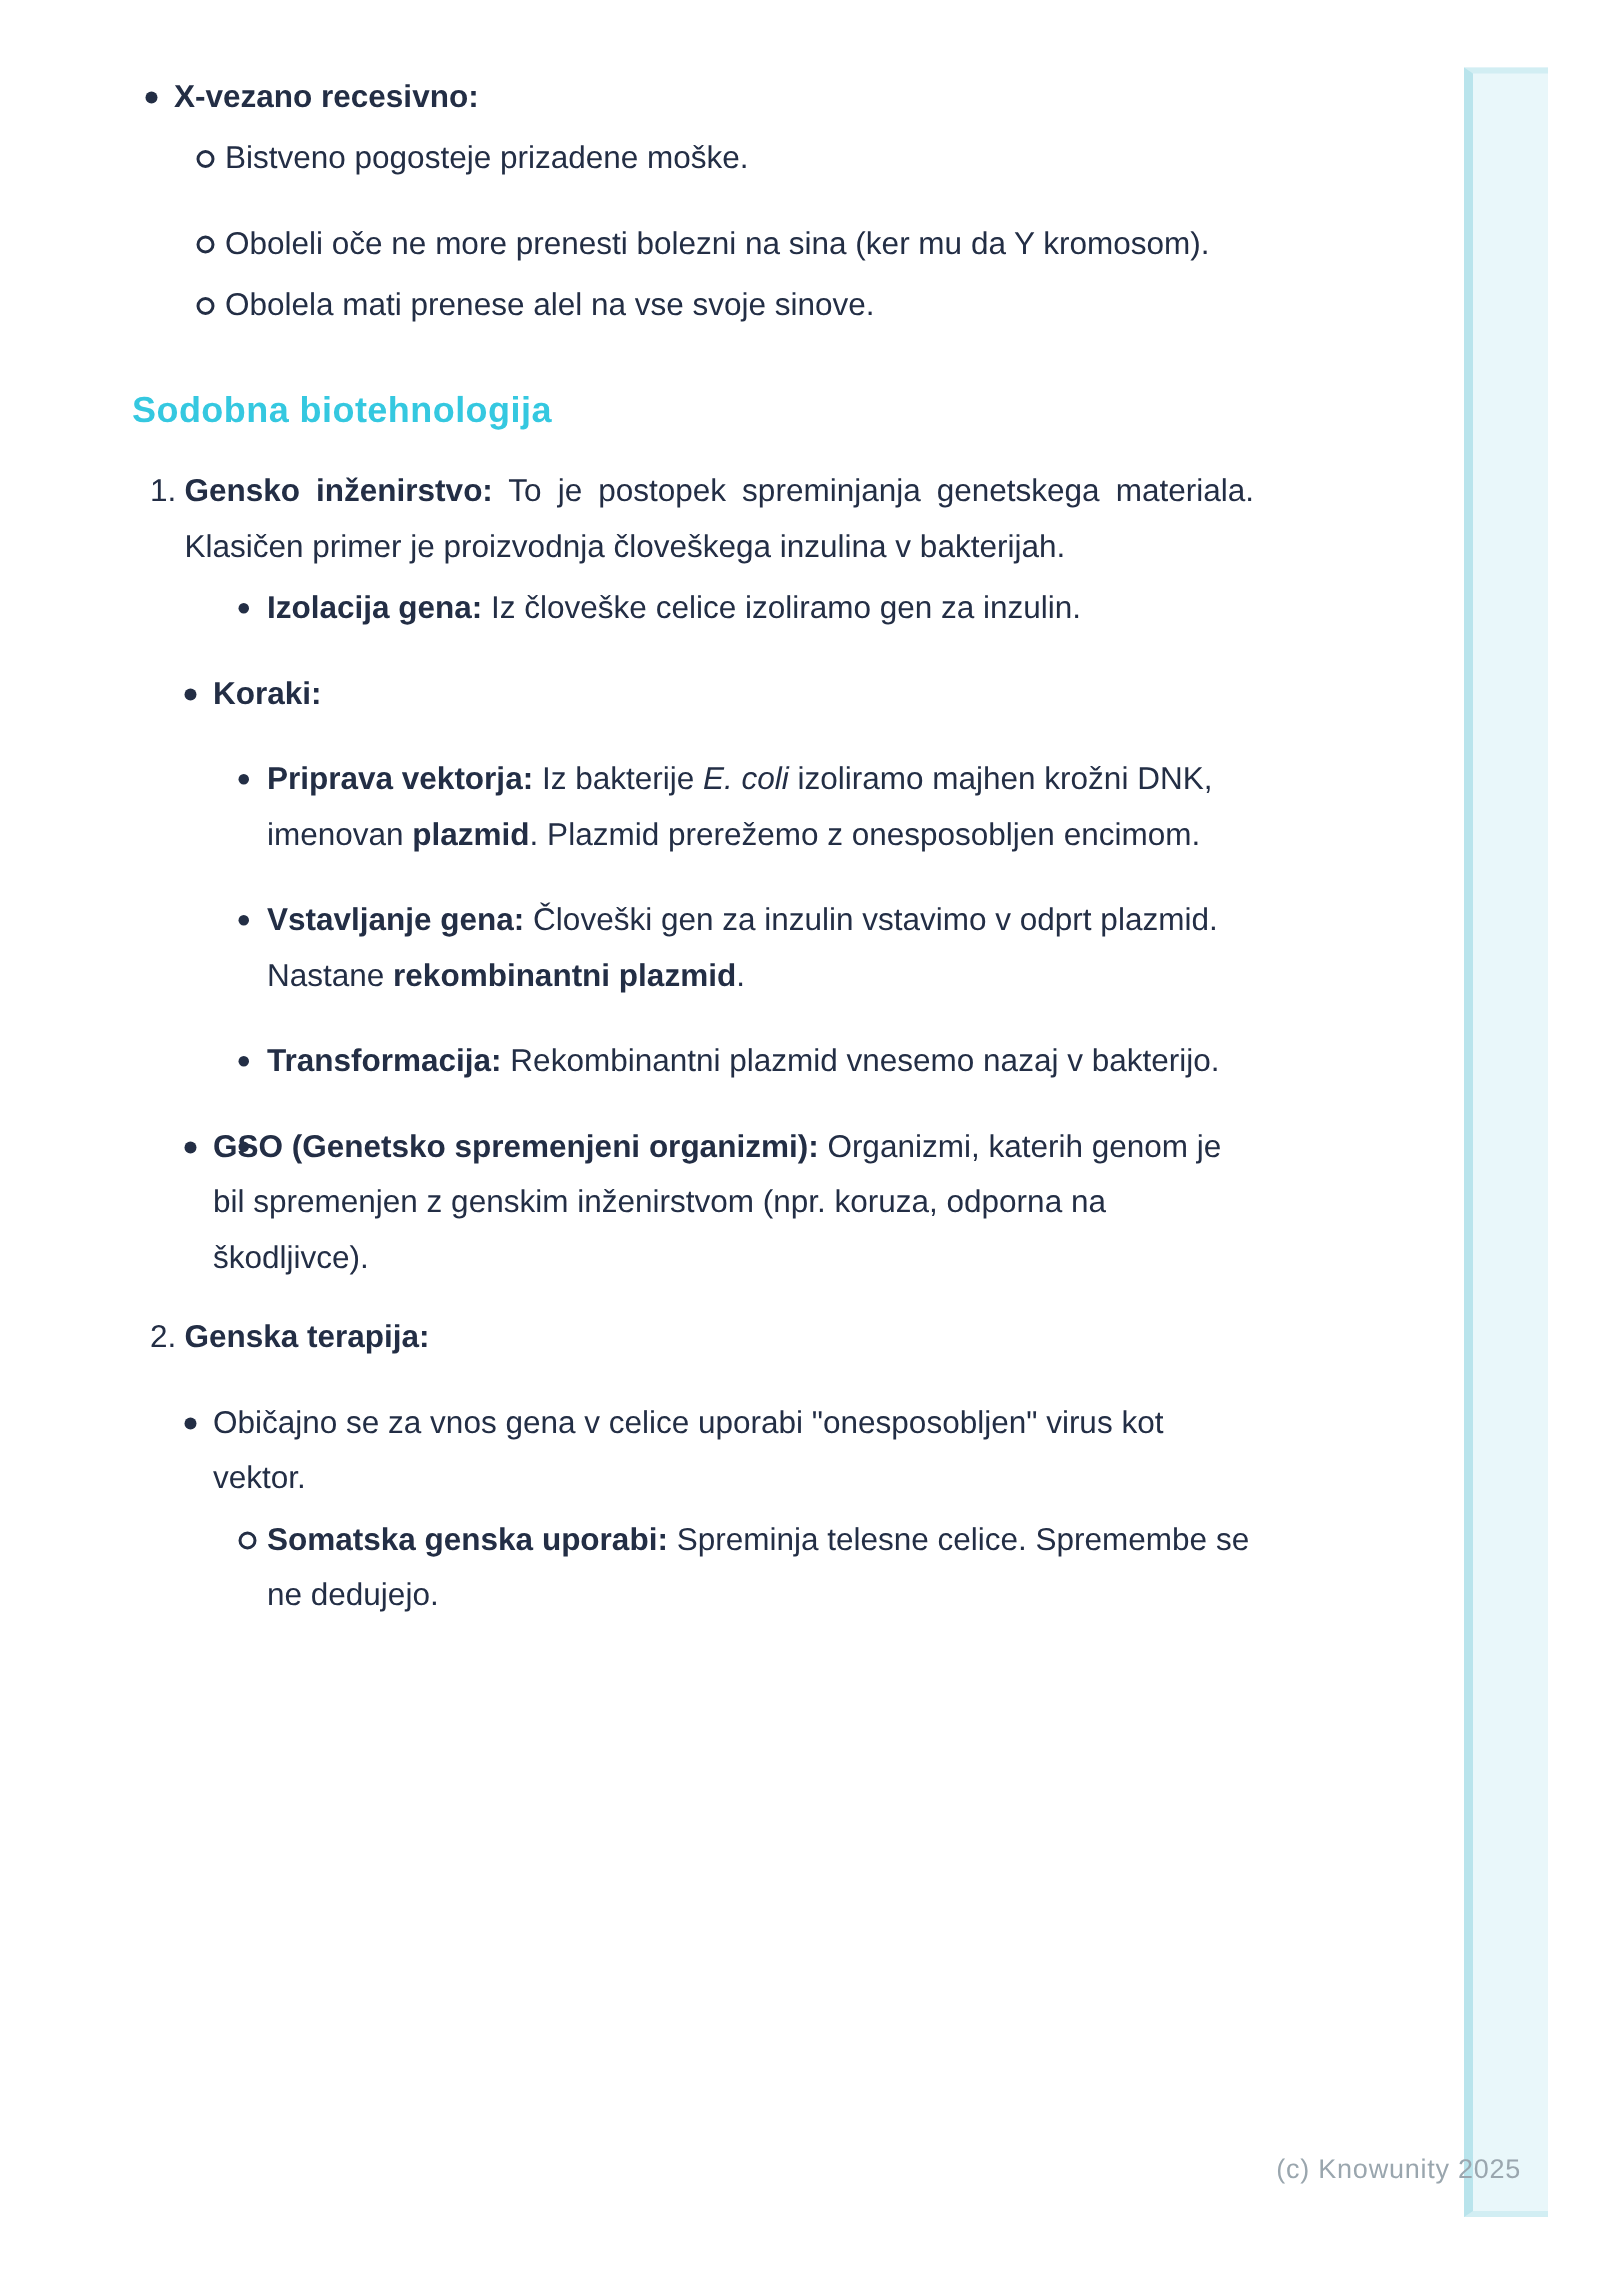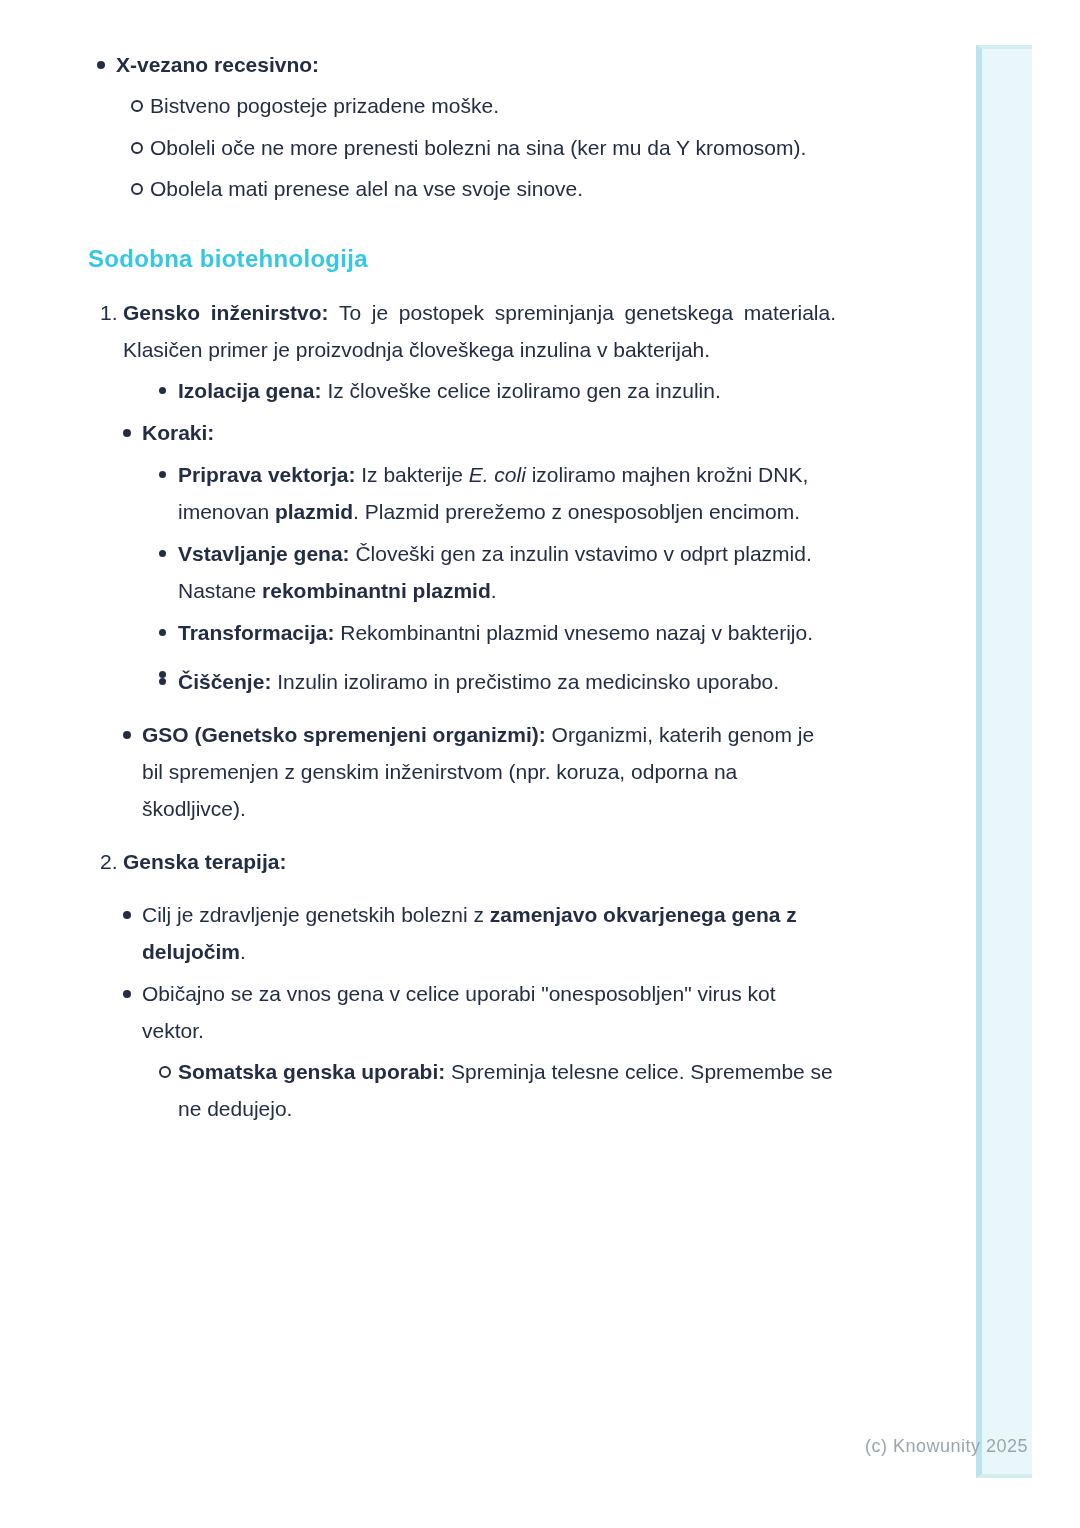--- a/index.html
+++ b/index.html
@@ -77,27 +77,27 @@
   .heading {
     margin: 29px 0 12px 0;
     font-size: 24px;
     line-height: 46px;
     font-weight: 700;
     color: var(--accent, #35c8e0);
     letter-spacing: 0.3px;
   }
 
   
-  .gap-s  { margin-top: 5px; }
+  .gap-s  { margin-top: 20px; }
   .gap-m  { margin-top: 12px; }
   .gap-l  { margin-top: 16px; }
 
   .copyright {
     position: absolute;
-    right: 52px; top: 1434px;
+    right: 66px; top: 1434px;
     font-size: 18px;
     line-height: 24px;
     color: var(--muted, #9aa6ae);
     letter-spacing: 0.5px;
     z-index: 3;
   }
 </style>
 </head>
 <body>
 
@@ -151,39 +151,31 @@
 
   <div class="blk lC gap-s">
     <span class="mk disc"></span>
     <p class="para"><span class="b">Transformacija:</span><span> Rekombinantni plazmid vnesemo nazaj v bakterijo.</span></p>
   </div>
 
   <div class="blk lC gap-s">
     <span class="mk disc"></span>
   </div>
 
-  <div class="blk lC gap-m">
-    <span class="mk disc"></span>
-    <p class="para"><span class="b">Čiščenje:</span><span> Inzulin izoliramo in prečistimo za medicinsko uporabo.</span></p>
-  </div>
 
   <div class="blk lB gap-l">
     <span class="mk disc"></span>
     <p class="para"><span class="b">GSO (Genetsko spremenjeni organizmi):</span><span> Organizmi, katerih genom je bil spremenjen z genskim inženirstvom (npr. koruza, odporna na škodljivce).</span></p>
   </div>
 
   <div class="blk numblk gap-l">
     <span class="num">2.</span>
     <p class="para"><span class="b">Genska terapija:</span></p>
   </div>
 
-  <div class="blk lB gap-l">
-    <span class="mk disc"></span>
-    <p class="para"><span>Cilj je zdravljenje genetskih bolezni z </span><span class="b">zamenjavo okvarjenega gena z delujočim</span><span>.</span></p>
-  </div>
 
   <div class="blk lB gap-s">
     <span class="mk disc"></span>
     <p class="para">Običajno se za vnos gena v celice uporabi "onesposobljen" virus kot vektor.</p>
   </div>
 
 
   <div class="blk lC">
     <span class="mk circ"></span>
     <p class="para"><span class="b">Somatska genska uporabi:</span><span> Spreminja telesne celice. Spremembe se ne dedujejo.</span></p>

